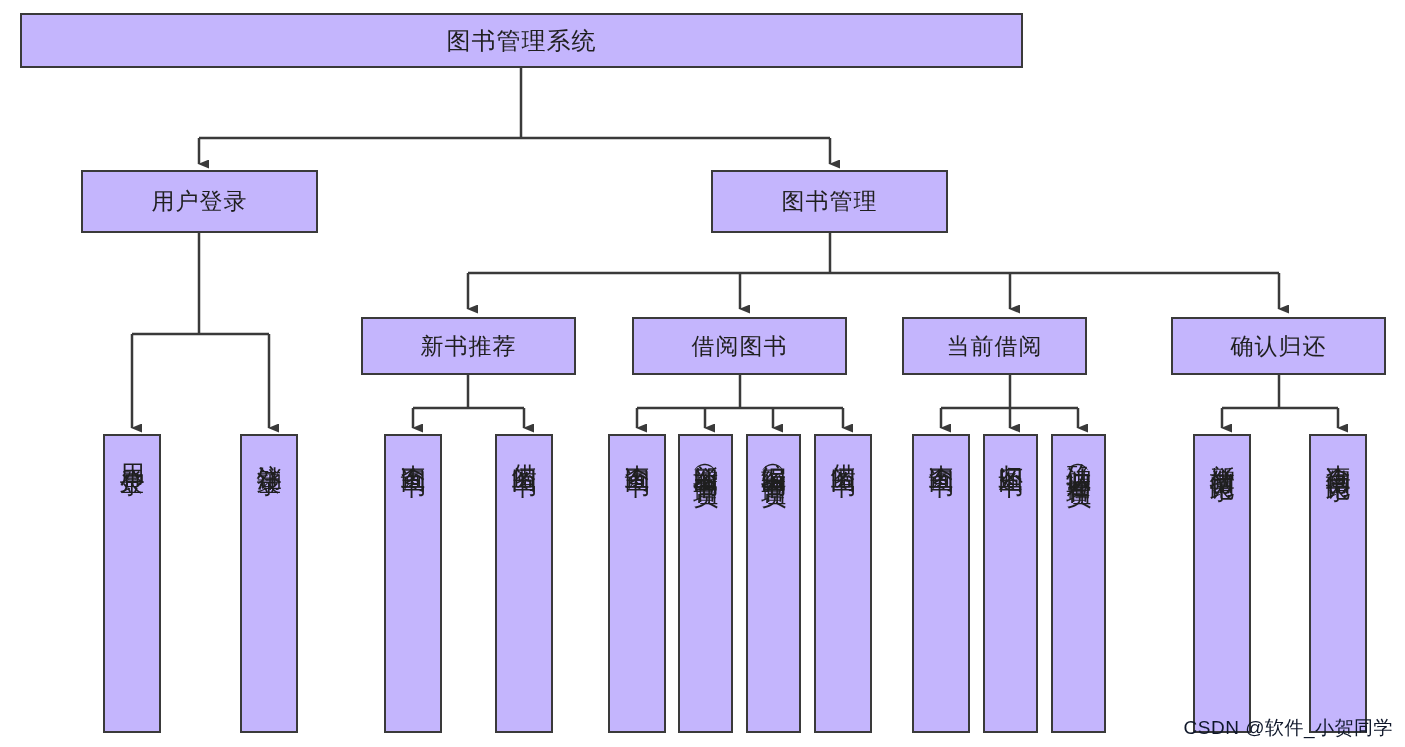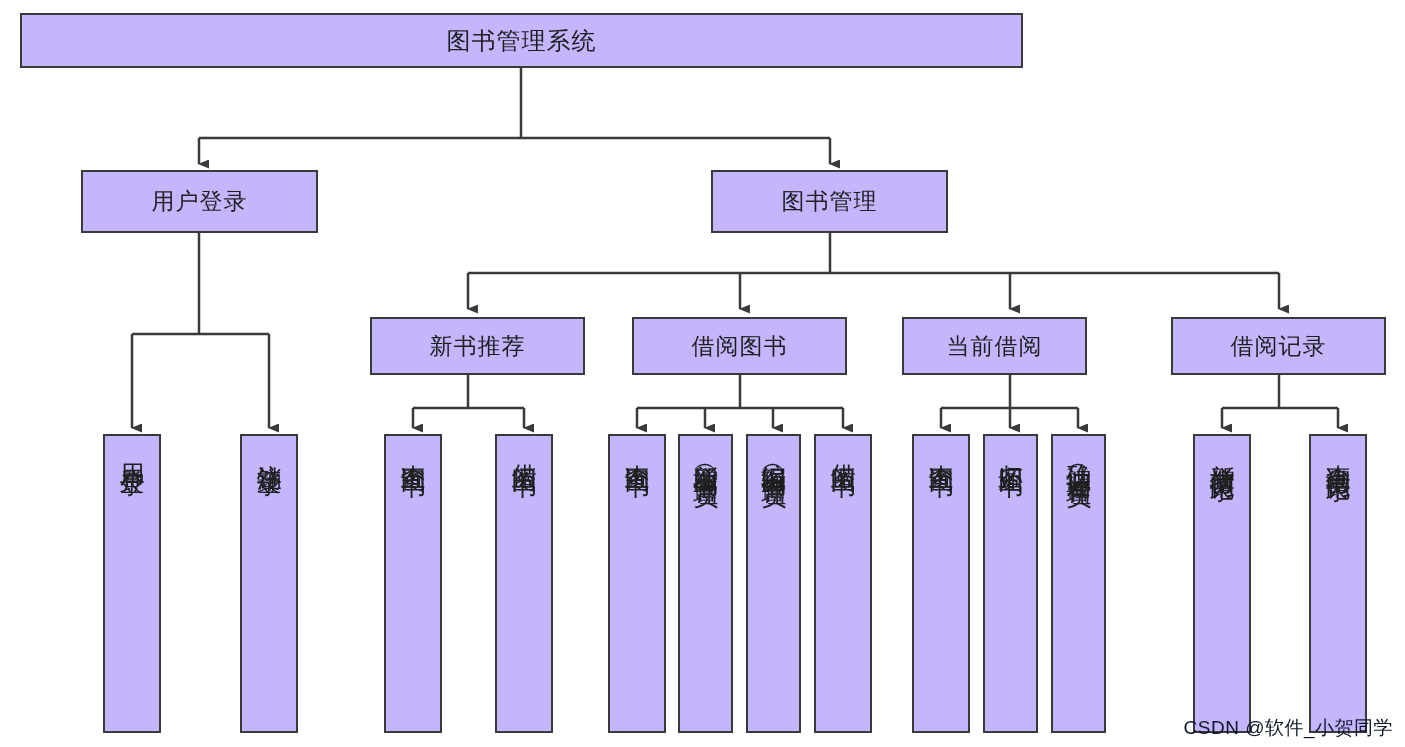--- a/index.html
+++ b/index.html
@@ -129,34 +129,34 @@
   </div>
 
   <div class="node horiz lvl2" style="left:81px; top:170px; width:237px; height:63px;">
     <span>用户登录</span>
   </div>
 
   <div class="node horiz lvl2" style="left:711px; top:170px; width:237px; height:63px;">
     <span>图书管理</span>
   </div>
 
-  <div class="node horiz lvl2" style="left:370px; top:317px; width:215px; height:58px;">
+  <div class="node horiz lvl2" style="left:361px; top:317px; width:215px; height:58px;">
     <span>新书推荐</span>
   </div>
 
   <div class="node horiz lvl2" style="left:632px; top:317px; width:215px; height:58px;">
     <span>借阅图书</span>
   </div>
 
   <div class="node horiz lvl2" style="left:902px; top:317px; width:185px; height:58px;">
     <span>当前借阅</span>
   </div>
 
   <div class="node horiz lvl2" style="left:1171px; top:317px; width:215px; height:58px;">
-    <span>借阅记录</span>
+    <span>确认归还</span>
   </div>
 
   <div class="node leaf" style="left:103px; top:434px; width:58px; height:299px;">
     <span class="vtext">用户登录</span>
   </div>
 
   <div class="node leaf" style="left:240px; top:434px; width:58px; height:299px;">
     <span class="vtext">注销登录</span>
   </div>
 

